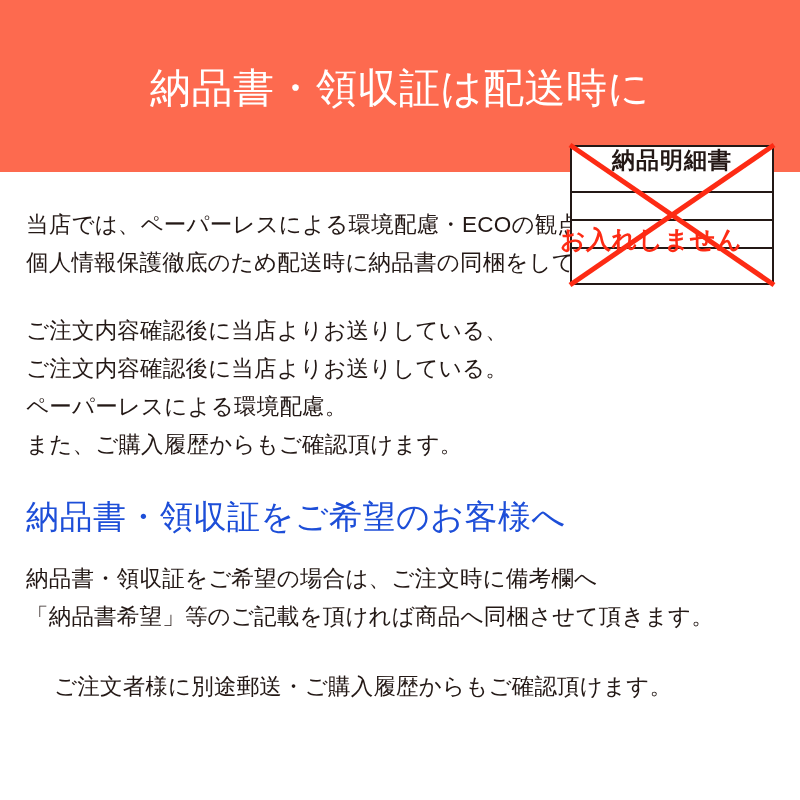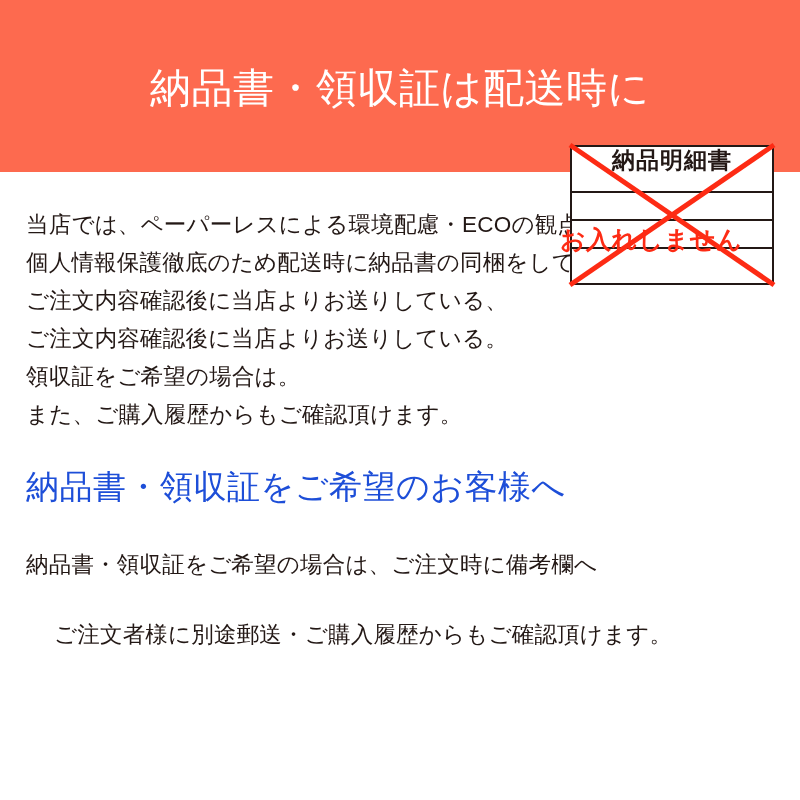--- a/index.html
+++ b/index.html
@@ -59,32 +59,32 @@
 
   .para {
     color: #231815;
     font-size: 22.5px;
     line-height: 38px;
     letter-spacing: 0.2px;
     white-space: nowrap;
   }
 
   .block-1 { margin-top: 6px; }
-  .block-2 { }
+  .block-2 { margin-top: 30px; }
 
   .orange-heading {
     color: #1d4ed8;
     font-size: 33px;
     line-height: 46px;
     letter-spacing: 0.5px;
     margin-top: 30px;
     white-space: nowrap;
   }
 
-  .block-3 { margin-top: 36px; }
+  .block-3 { margin-top: 20px; }
   .block-4 { margin-top: 32px; }
   .indent { padding-left: 28px; }
 
   
   .slip {
     position: absolute;
     left: 570px;
     top: 145px;
     width: 204px;
     height: 140px;
@@ -153,28 +153,29 @@
   <div class="body">
 
     <div class="block-1">
       <div class="para">当店では、ペーパーレスによる環境配慮・ECOの観点、</div>
       <div class="para">個人情報保護徹底のため配送時に納品書の同梱をしておりません。</div>
     </div>
 
     <div class="block-2">
       <div class="para">ご注文内容確認後に当店よりお送りしている、</div>
       <div class="para">ご注文内容確認後に当店よりお送りしている。</div>
-      <div class="para">領収証をご希望の場合は。</div>
+      <div class="para">ペーパーレスによる環境配慮。</div>
       <div class="para">また、ご購入履歴からもご確認頂けます。</div>
     </div>
 
     <div class="orange-heading">納品書・領収証をご希望のお客様へ</div>
 
     <div class="block-3">
       <div class="para">納品書・領収証をご希望の場合は、ご注文時に備考欄へ</div>
+      <div class="para">「納品書希望」等のご記載を頂ければ商品へ同梱させて頂きます。</div>
     </div>
 
     <div class="block-4">
       <div class="para indent">ご注文者様に別途郵送・ご購入履歴からもご確認頂けます。</div>
     </div>
 
   </div>
 
   <div class="slip">
     <div class="slip-box"></div>

